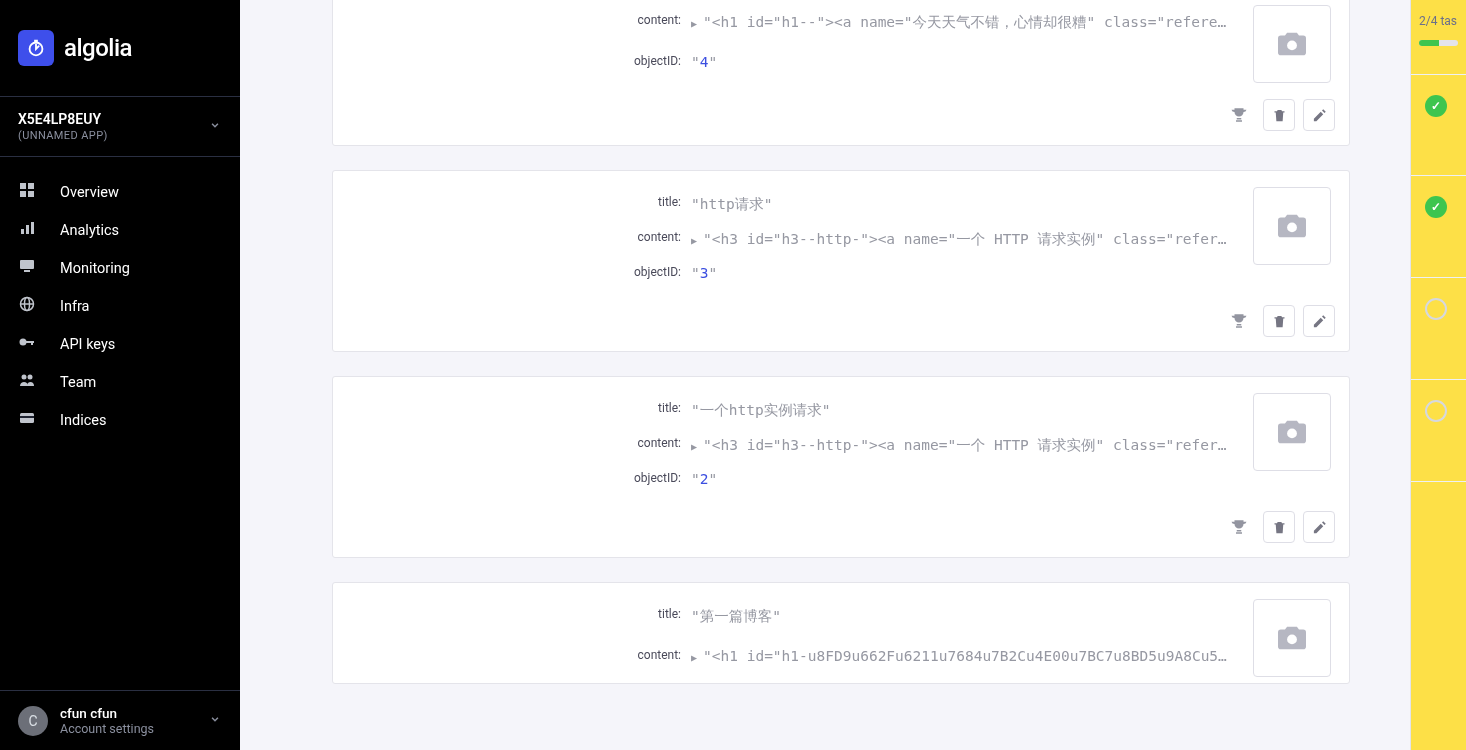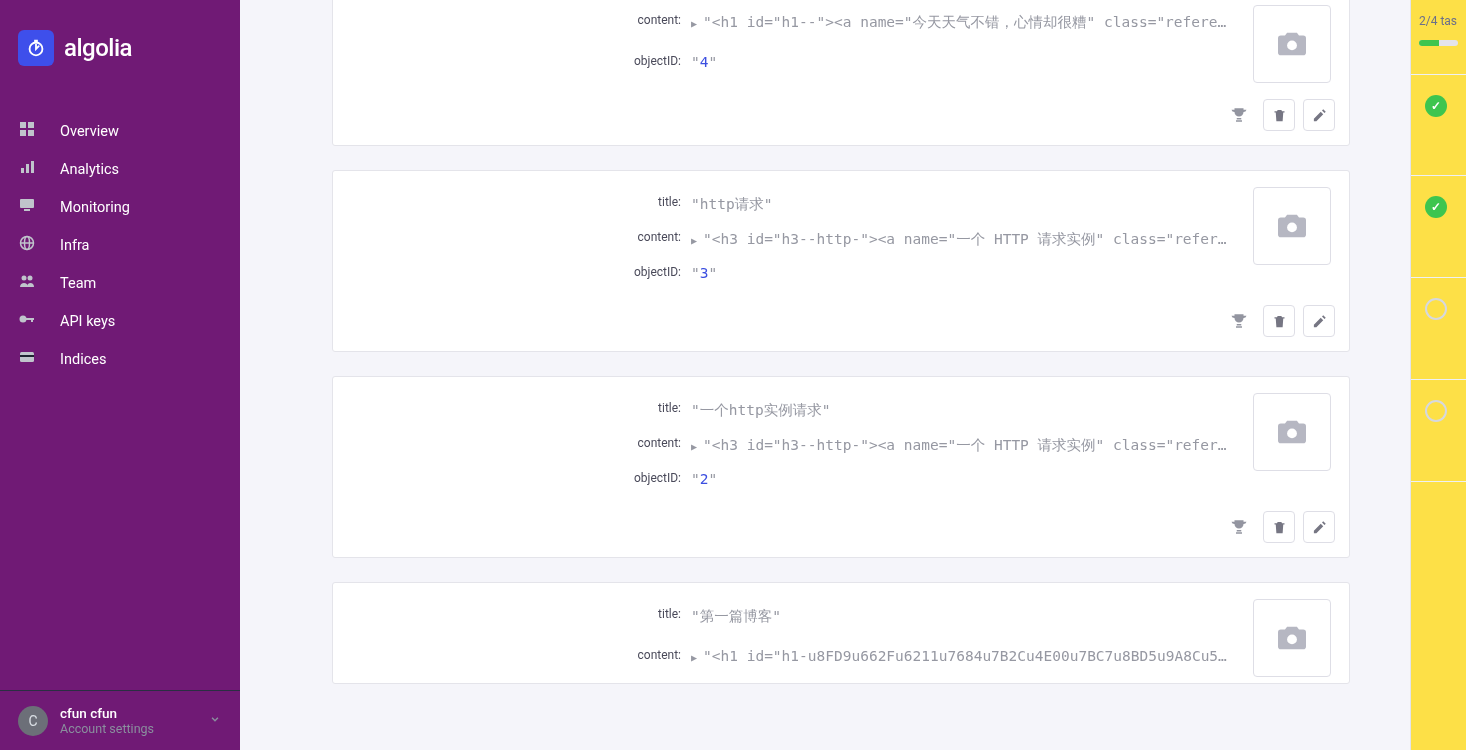--- a/index.html
+++ b/index.html
@@ -1,17 +1,17 @@
 <!DOCTYPE html>
 <html><head>
 <meta charset="utf-8">
 <style>
 * { box-sizing: border-box; margin: 0; padding: 0; }
 body { font-family: -apple-system, BlinkMacSystemFont, "Segoe UI", Roboto, sans-serif; background: #f5f5fa; overflow: hidden; width: 1466px; height: 750px; position: relative; }
-.sidebar { position: fixed; left: 0; top: 0; width: 240px; height: 100%; background: #701a75; color: #fff; display: flex; flex-direction: column; }
+.sidebar { position: fixed; left: 0; top: 0; width: 240px; height: 100%; background: #000000; color: #fff; display: flex; flex-direction: column; }
 .logo-area { padding: 30px 18px 30px 18px; display: flex; align-items: center; gap: 10px; }
 .logo-box { width: 36px; height: 36px; background: #3e4feb; border-radius: 6px; display: flex; align-items: center; justify-content: center; }
 .logo-text { font-size: 24px; font-weight: 500; letter-spacing: -0.5px; }
 .app-selector { padding: 14px 18px; border-top: 1px solid #2a2f42; border-bottom: 1px solid #2a2f42; display: flex; justify-content: space-between; align-items: center; }
 .app-id { font-size: 14px; font-weight: 600; }
 .app-name { font-size: 11px; color: #8a8f9e; letter-spacing: 0.4px; margin-top: 2px; }
 .nav { padding-top: 16px; flex: 1; }
 .nav-item { padding: 9px 18px; display: flex; align-items: center; gap: 24px; font-size: 14.5px; cursor: pointer; }
 .nav-item.active { background: #12151f; }
 .nav-item .icon-slot { width: 18px; text-align: center; color: #c0c4cc; }
@@ -58,20 +58,31 @@
     <div class="logo-box">
       <svg width="22" height="22" viewBox="0 0 24 24">
           <circle cx="12" cy="13" r="7" fill="none" stroke="#fff" stroke-width="2"></circle>
           <path d="M12 8 L12 13 L15 10" fill="none" stroke="#fff" stroke-width="2" stroke-linecap="round"></path>
           <rect x="10" y="3" width="4" height="2.5" fill="#fff"></rect>
         </svg>
     </div>
     <div class="logo-text">algolia</div>
   </div>
 
+  <div class="app-selector">
+    <div>
+      <div class="app-id">X5E4LP8EUY</div>
+      <div class="app-name">(UNNAMED APP)</div>
+    </div>
+    <div class="chevron">
+      <svg width="14" height="14" viewBox="0 0 24 24">
+          <path d="M7 10l5 5 5-5" fill="none" stroke="currentColor" stroke-width="2.5"></path>
+        </svg>
+    </div>
+  </div>
 
   <div class="nav" id="nav">
       <div class="nav-item">
         <span class="icon-slot"><svg width="16" height="16" viewBox="0 0 16 16" fill="currentColor">
             <rect x="1" y="1" width="6" height="6"></rect>
             <rect x="9" y="1" width="6" height="6"></rect>
             <rect x="1" y="9" width="6" height="6"></rect>
             <rect x="9" y="9" width="6" height="6"></rect>
           </svg></span>
         <span>Overview</span>
@@ -93,35 +104,35 @@
       </div>
       <div class="nav-item">
         <span class="icon-slot"><svg width="16" height="16" viewBox="0 0 16 16" fill="none" stroke="currentColor" stroke-width="1.5">
             <circle cx="8" cy="8" r="6.5"></circle>
             <ellipse cx="8" cy="8" rx="2.5" ry="6.5"></ellipse>
             <line x1="1.5" y1="8" x2="14.5" y2="8"></line>
           </svg></span>
         <span>Infra</span>
       </div>
       <div class="nav-item">
+        <span class="icon-slot"><svg width="18" height="16" viewBox="0 0 18 16" fill="currentColor">
+            <circle cx="5" cy="8" r="3.5"></circle>
+            <rect x="8" y="7" width="8" height="2"></rect>
+            <rect x="13" y="7" width="2" height="4"></rect>
+          </svg></span>
+        <span>API keys</span>
+      </div>
+      <div class="nav-item">
         <span class="icon-slot"><svg width="16" height="16" viewBox="0 0 16 16" fill="currentColor">
             <circle cx="5" cy="5" r="2.5"></circle>
             <circle cx="11" cy="5" r="2.5"></circle>
             <path d="M1 14c0-2.5 2-4 4-4s4 1.5 4 4"></path>
             <path d="M8 14c0-2.5 1.5-4 3.5-4s3.5 1.5 3.5 4"></path>
           </svg></span>
         <span>Team</span>
-      </div>
-      <div class="nav-item">
-        <span class="icon-slot"><svg width="18" height="16" viewBox="0 0 18 16" fill="currentColor">
-            <circle cx="5" cy="8" r="3.5"></circle>
-            <rect x="8" y="7" width="8" height="2"></rect>
-            <rect x="13" y="7" width="2" height="4"></rect>
-          </svg></span>
-        <span>API keys</span>
       </div>
       <div class="nav-item">
         <span class="icon-slot"><svg width="16" height="16" viewBox="0 0 16 16" fill="currentColor">
             <rect x="1" y="3" width="14" height="10" rx="1.5"></rect>
             <rect x="1" y="6" width="14" height="2" fill="#1e2230"></rect>
           </svg></span>
         <span>Indices</span>
       </div>
     </div>
 

